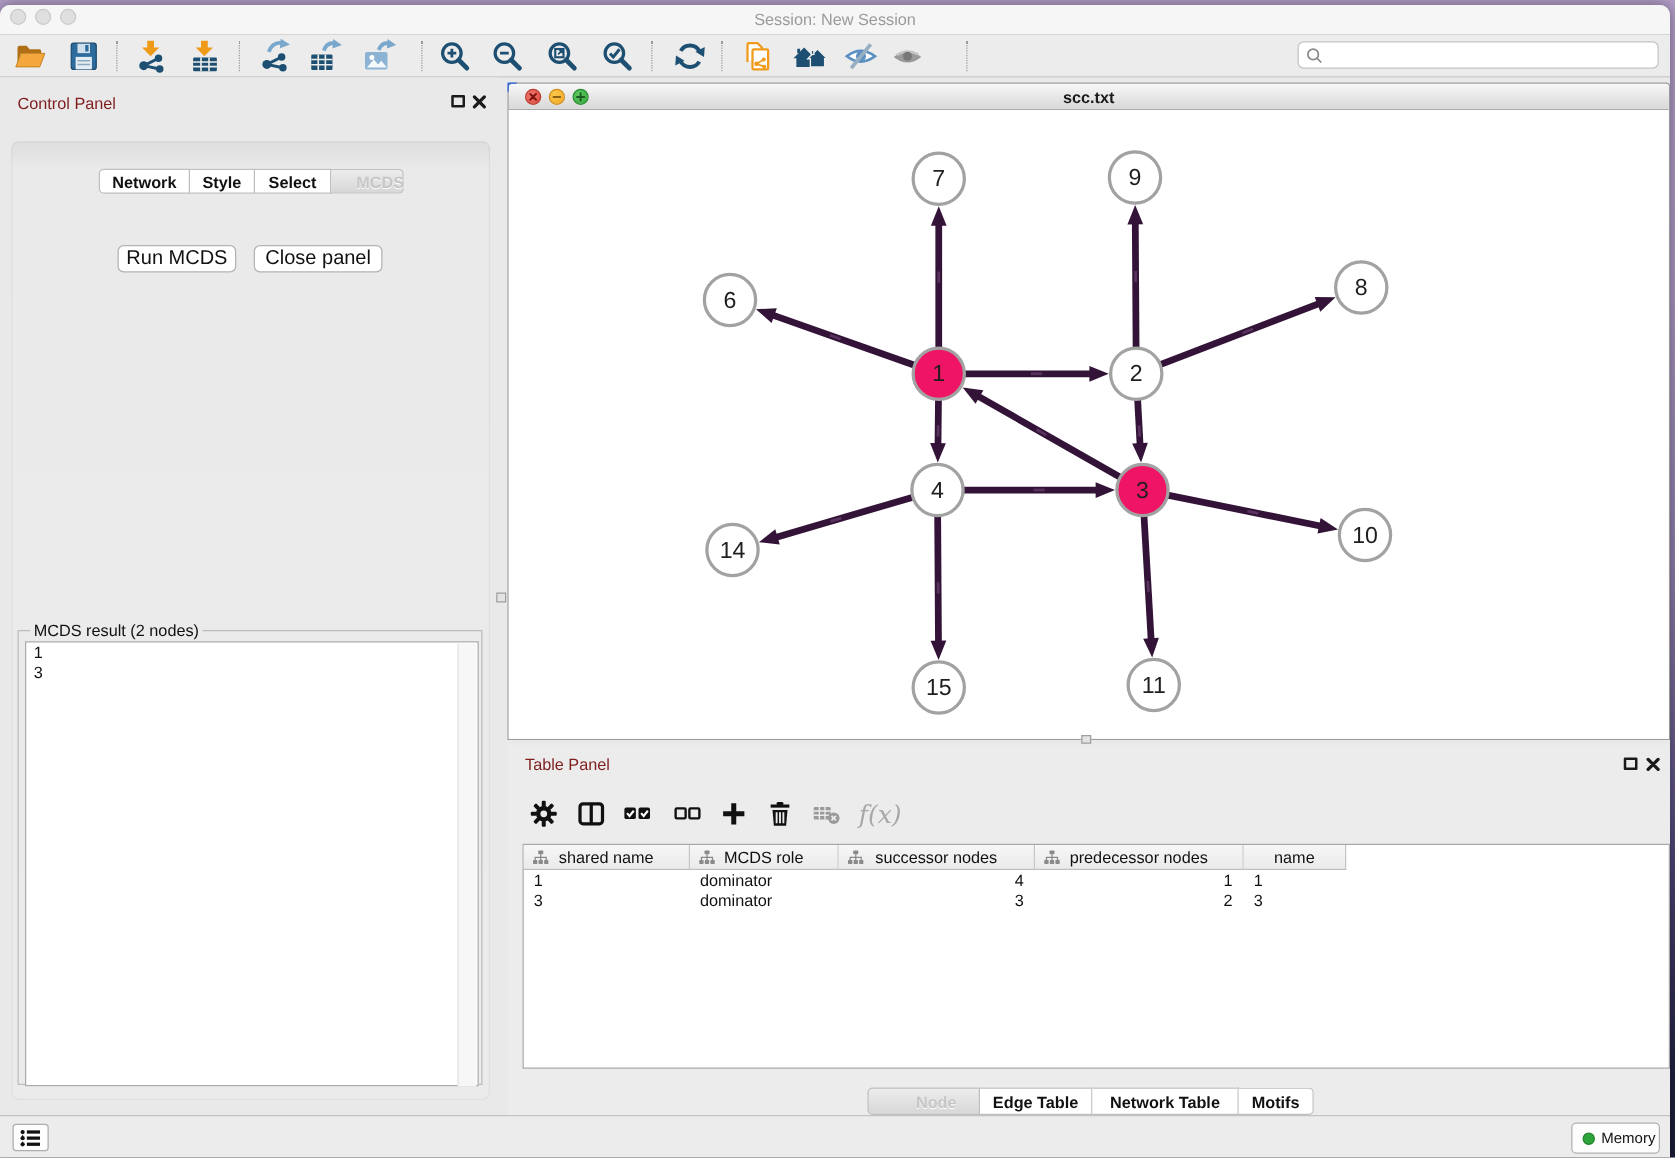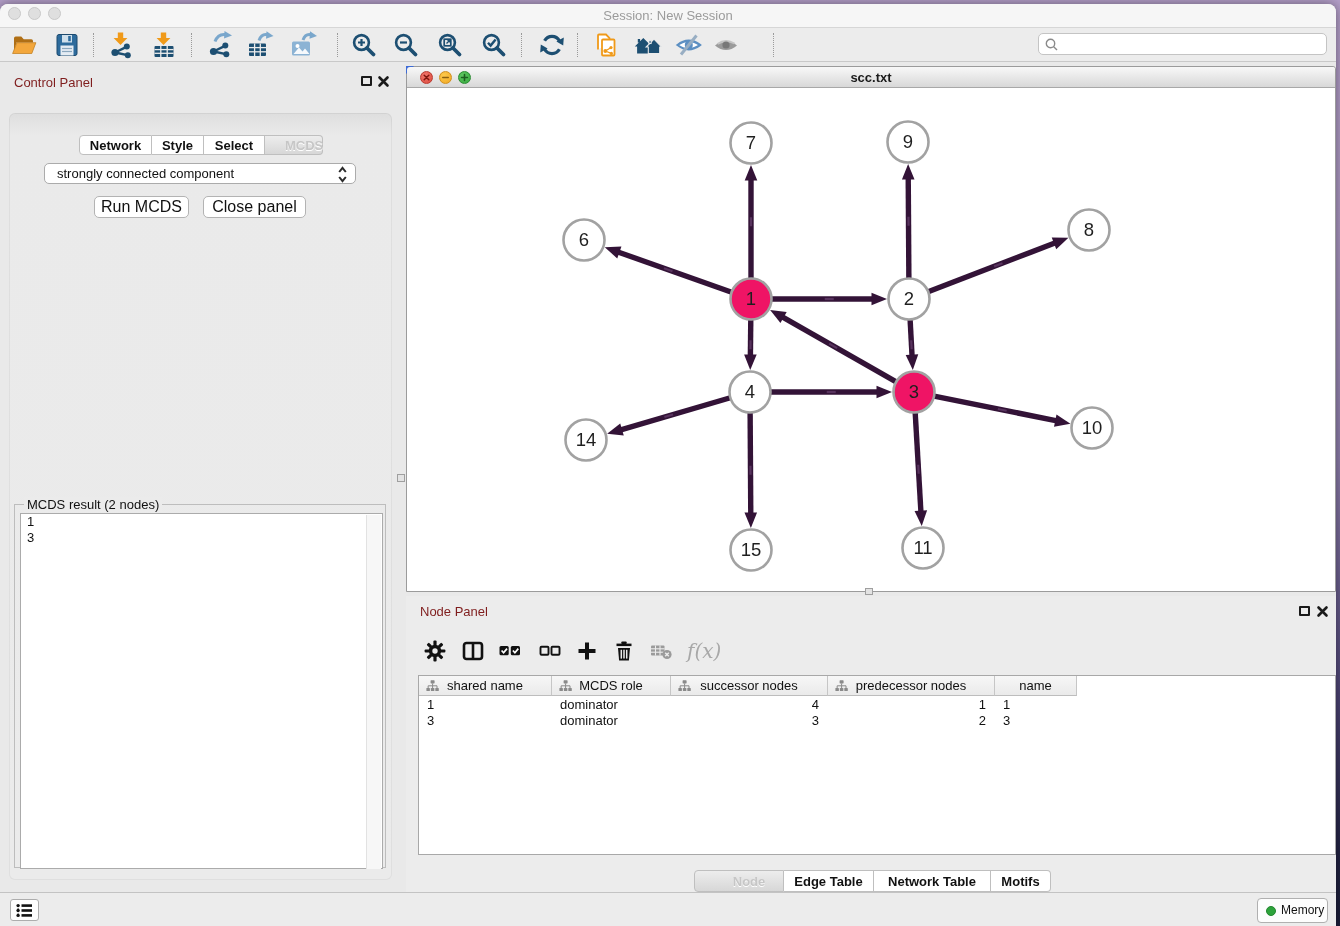--- a/index.html
+++ b/index.html
@@ -330,27 +330,20 @@
     <svg class="icon-close" style="left:377px; top:13px" viewBox="0 0 13 13">
       <path d="M2.5 2.5 L10.5 10.5 M10.5 2.5 L2.5 10.5" stroke="#1a1a1a" stroke-width="2.6" stroke-linecap="round"></path>
     </svg>
     <div class="cp-tabs" id="cp-tabs">
         <div class="tab first" style="width: 73px;">Network</div>
         <div class="tab" style="width: 52px;">Style</div>
         <div class="tab" style="width: 61px;">Select</div>
         <div class="tab last sel" style="width: 58px;">MCDS</div>
       </div>
     <div class="cp-content">
-      <div class="combo">
-        <span>strongly connected component</span>
-        <svg class="spin" width="9" height="17" viewBox="0 0 9 17">
-          <path d="M1.2 6 L4.5 1.8 L7.8 6" stroke="#2b2b2b" stroke-width="2" fill="none"></path>
-          <path d="M1.2 11 L4.5 15.2 L7.8 11" stroke="#2b2b2b" stroke-width="2" fill="none"></path>
-        </svg>
-      </div>
       <div class="btn" style="left:85px; width:95px">Run MCDS</div>
       <div class="btn" style="left:194px; width:103px">Close panel</div>
       <div class="fieldset">
         <div class="legend">MCDS result (2 nodes)</div>
         <div class="result-list" id="result-list">
           <div class="vscroll"></div>
         <div class="item">1</div>
             <div class="item">3</div>
           </div>
       </div>
@@ -442,21 +435,21 @@
           <circle cx="344" cy="462" r="20.5" fill="#ffffff" stroke="#a2a2a2" stroke-width="2.6"></circle>
           <text x="344" y="468.2" text-anchor="middle" font-size="18.5" fill="#1f1f1f" font-family="&quot;Liberation Sans&quot;,&quot;DejaVu Sans&quot;,sans-serif">15</text>
           <circle cx="516" cy="460" r="20.5" fill="#ffffff" stroke="#a2a2a2" stroke-width="2.6"></circle>
           <text x="516" y="466.2" text-anchor="middle" font-size="18.5" fill="#1f1f1f" font-family="&quot;Liberation Sans&quot;,&quot;DejaVu Sans&quot;,sans-serif">11</text>
         </svg>
     </div>
   </div>
   <div class="split-handle" style="left:865px; top:584px; height:7px"></div>
 
   <div class="table-panel">
-    <div class="panel-title" style="left:14px; top:8px">Node Panel</div>
+    <div class="panel-title" style="left:14px; top:8px">Table Panel</div>
     <div class="icon-float" style="left:893px; top:10px"></div>
     <svg class="icon-close" style="left:910px; top:9px" viewBox="0 0 13 13">
       <path d="M2.5 2.5 L10.5 10.5 M10.5 2.5 L2.5 10.5" stroke="#1a1a1a" stroke-width="2.6" stroke-linecap="round"></path>
     </svg>
     <div id="tp-toolbar">
         <div class="tp-toolbar-icon" style="left: 17px; top: 43px;">
           <svg viewBox="0 0 24 24">
             <g fill="#111">
               <circle cx="12" cy="12" r="6.2"></circle>
               <g id="teeth">

